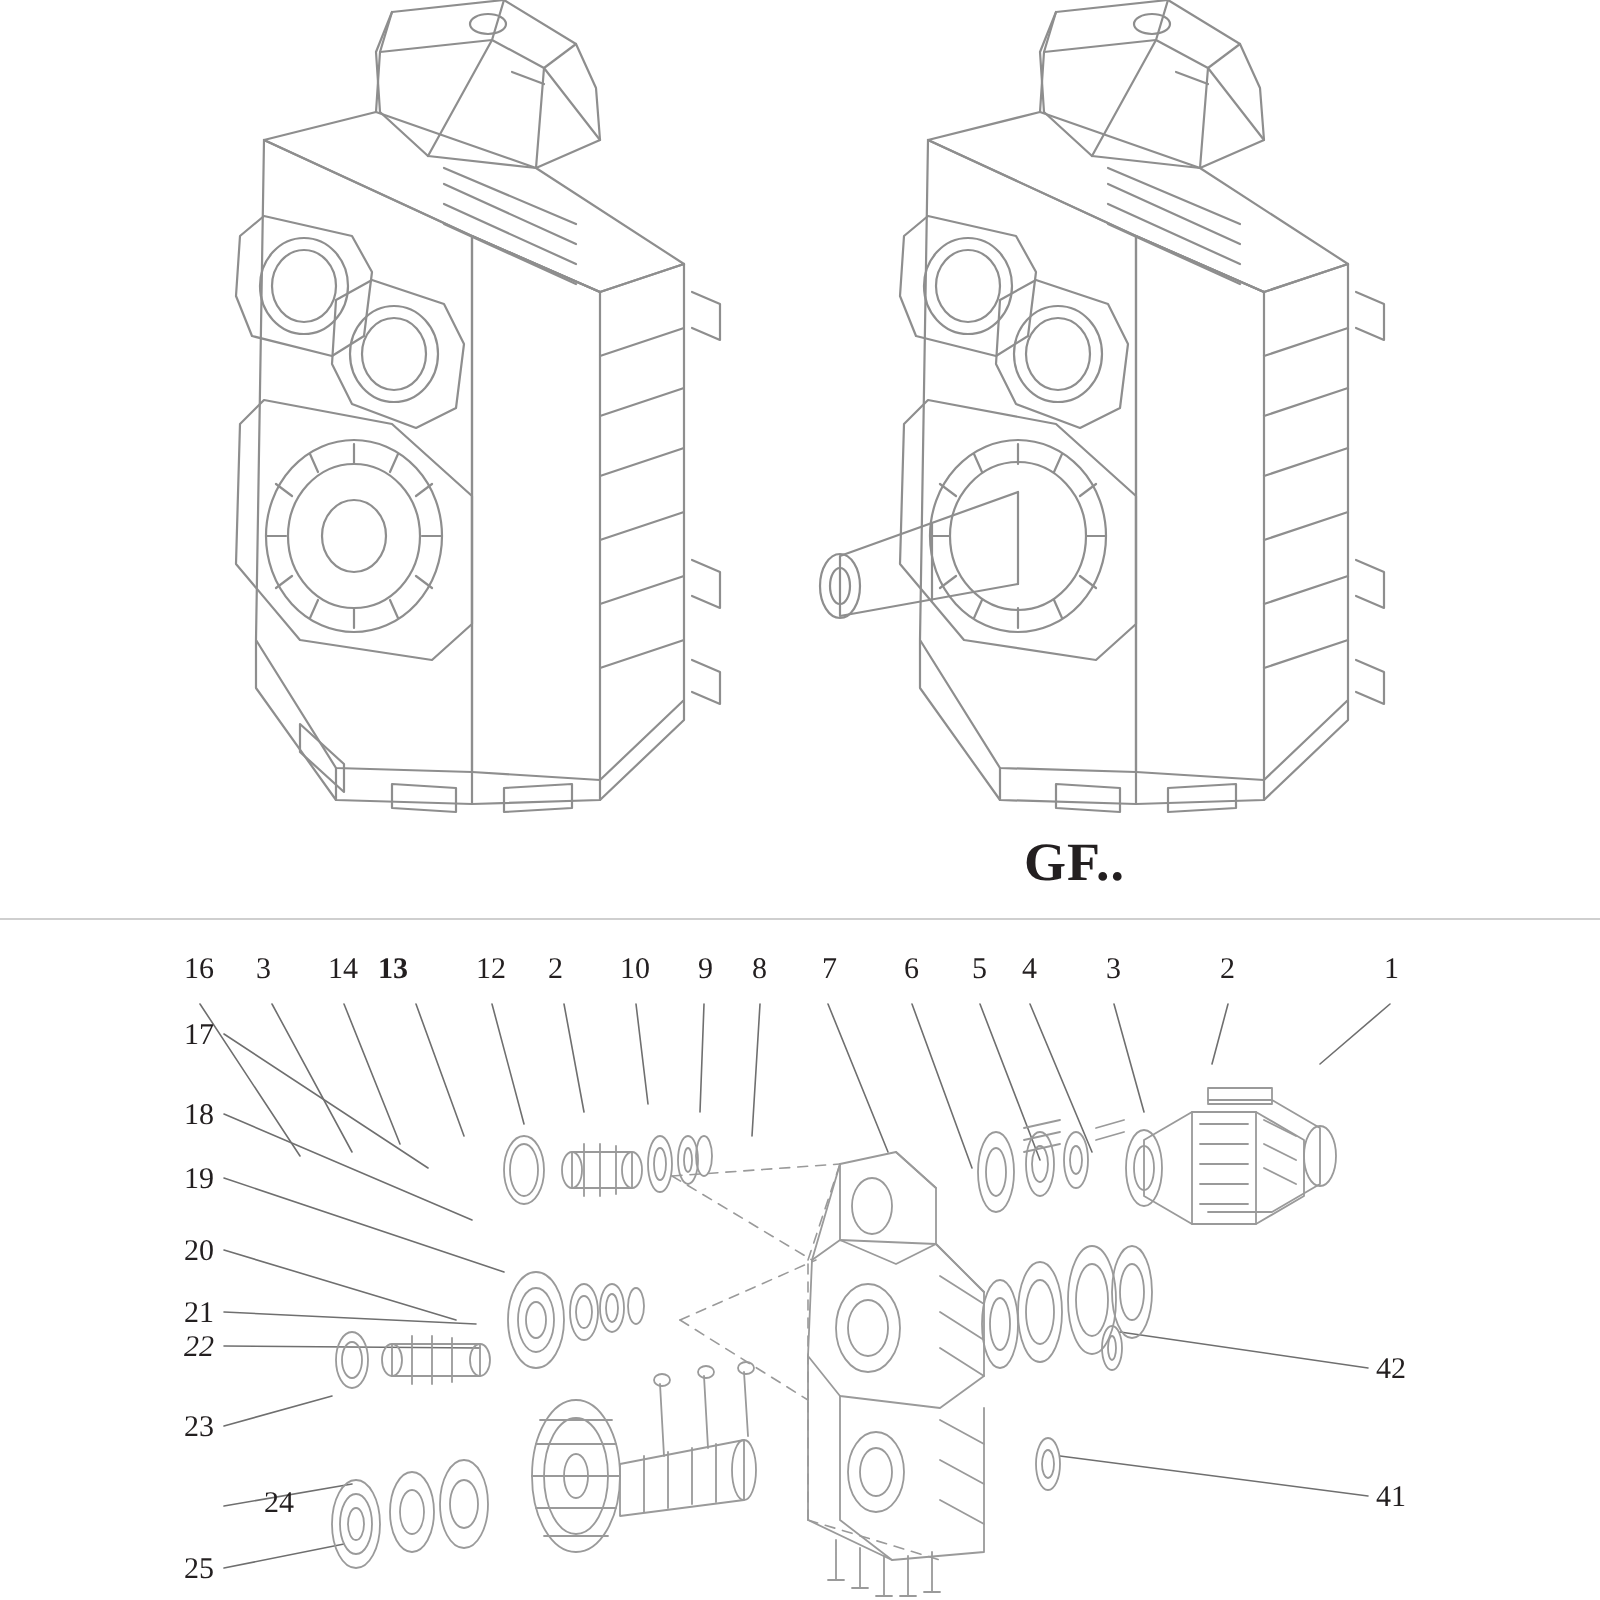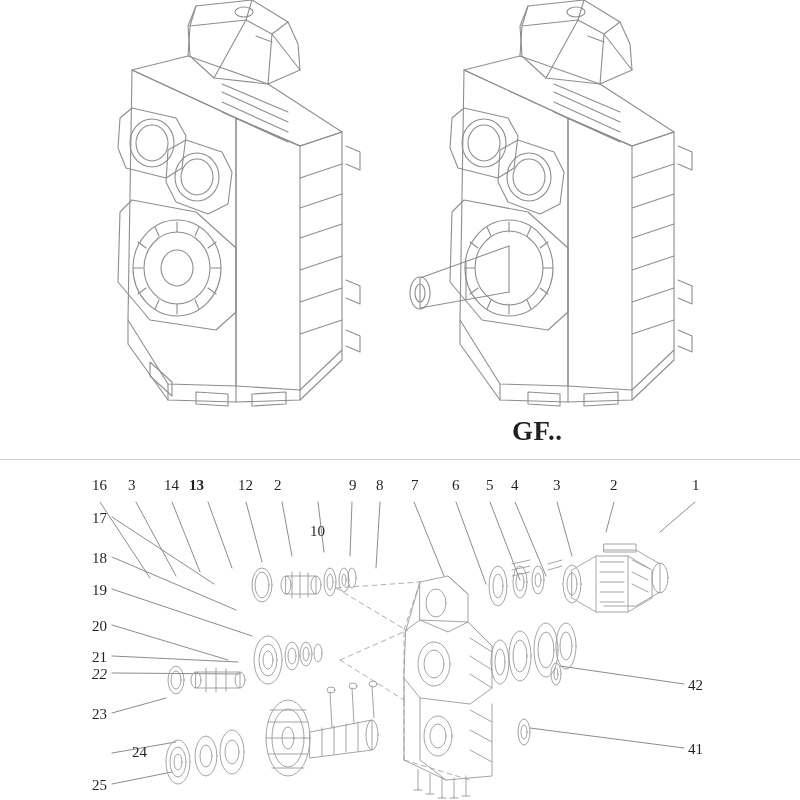--- a/index.html
+++ b/index.html
@@ -421,21 +421,21 @@
 
       </g>
     </svg>
 
     <div class="num-label" style="left:92px;  top:17px;text-align:right;">16</div>
     <div class="num-label" style="left:128px; top:17px;">3</div>
     <div class="num-label" style="left:164px; top:17px;">14</div>
     <div class="num-label" style="left:189px; top:17px;font-weight:bold;">13</div>
     <div class="num-label" style="left:238px; top:17px;">12</div>
     <div class="num-label" style="left:274px; top:17px;">2</div>
-    <div class="num-label" style="left:310px; top:17px;margin-top:46px;">10</div>
+    <div class="num-label" style="left:310px; top:17px;">10</div>
     <div class="num-label" style="left:349px; top:17px;">9</div>
     <div class="num-label" style="left:376px; top:17px;">8</div>
     <div class="num-label" style="left:411px; top:17px;">7</div>
     <div class="num-label" style="left:452px; top:17px;">6</div>
     <div class="num-label" style="left:486px; top:17px;">5</div>
     <div class="num-label" style="left:511px; top:17px;">4</div>
     <div class="num-label" style="left:553px; top:17px;">3</div>
     <div class="num-label" style="left:610px; top:17px;">2</div>
     <div class="num-label" style="left:692px; top:17px;">1</div>
 

